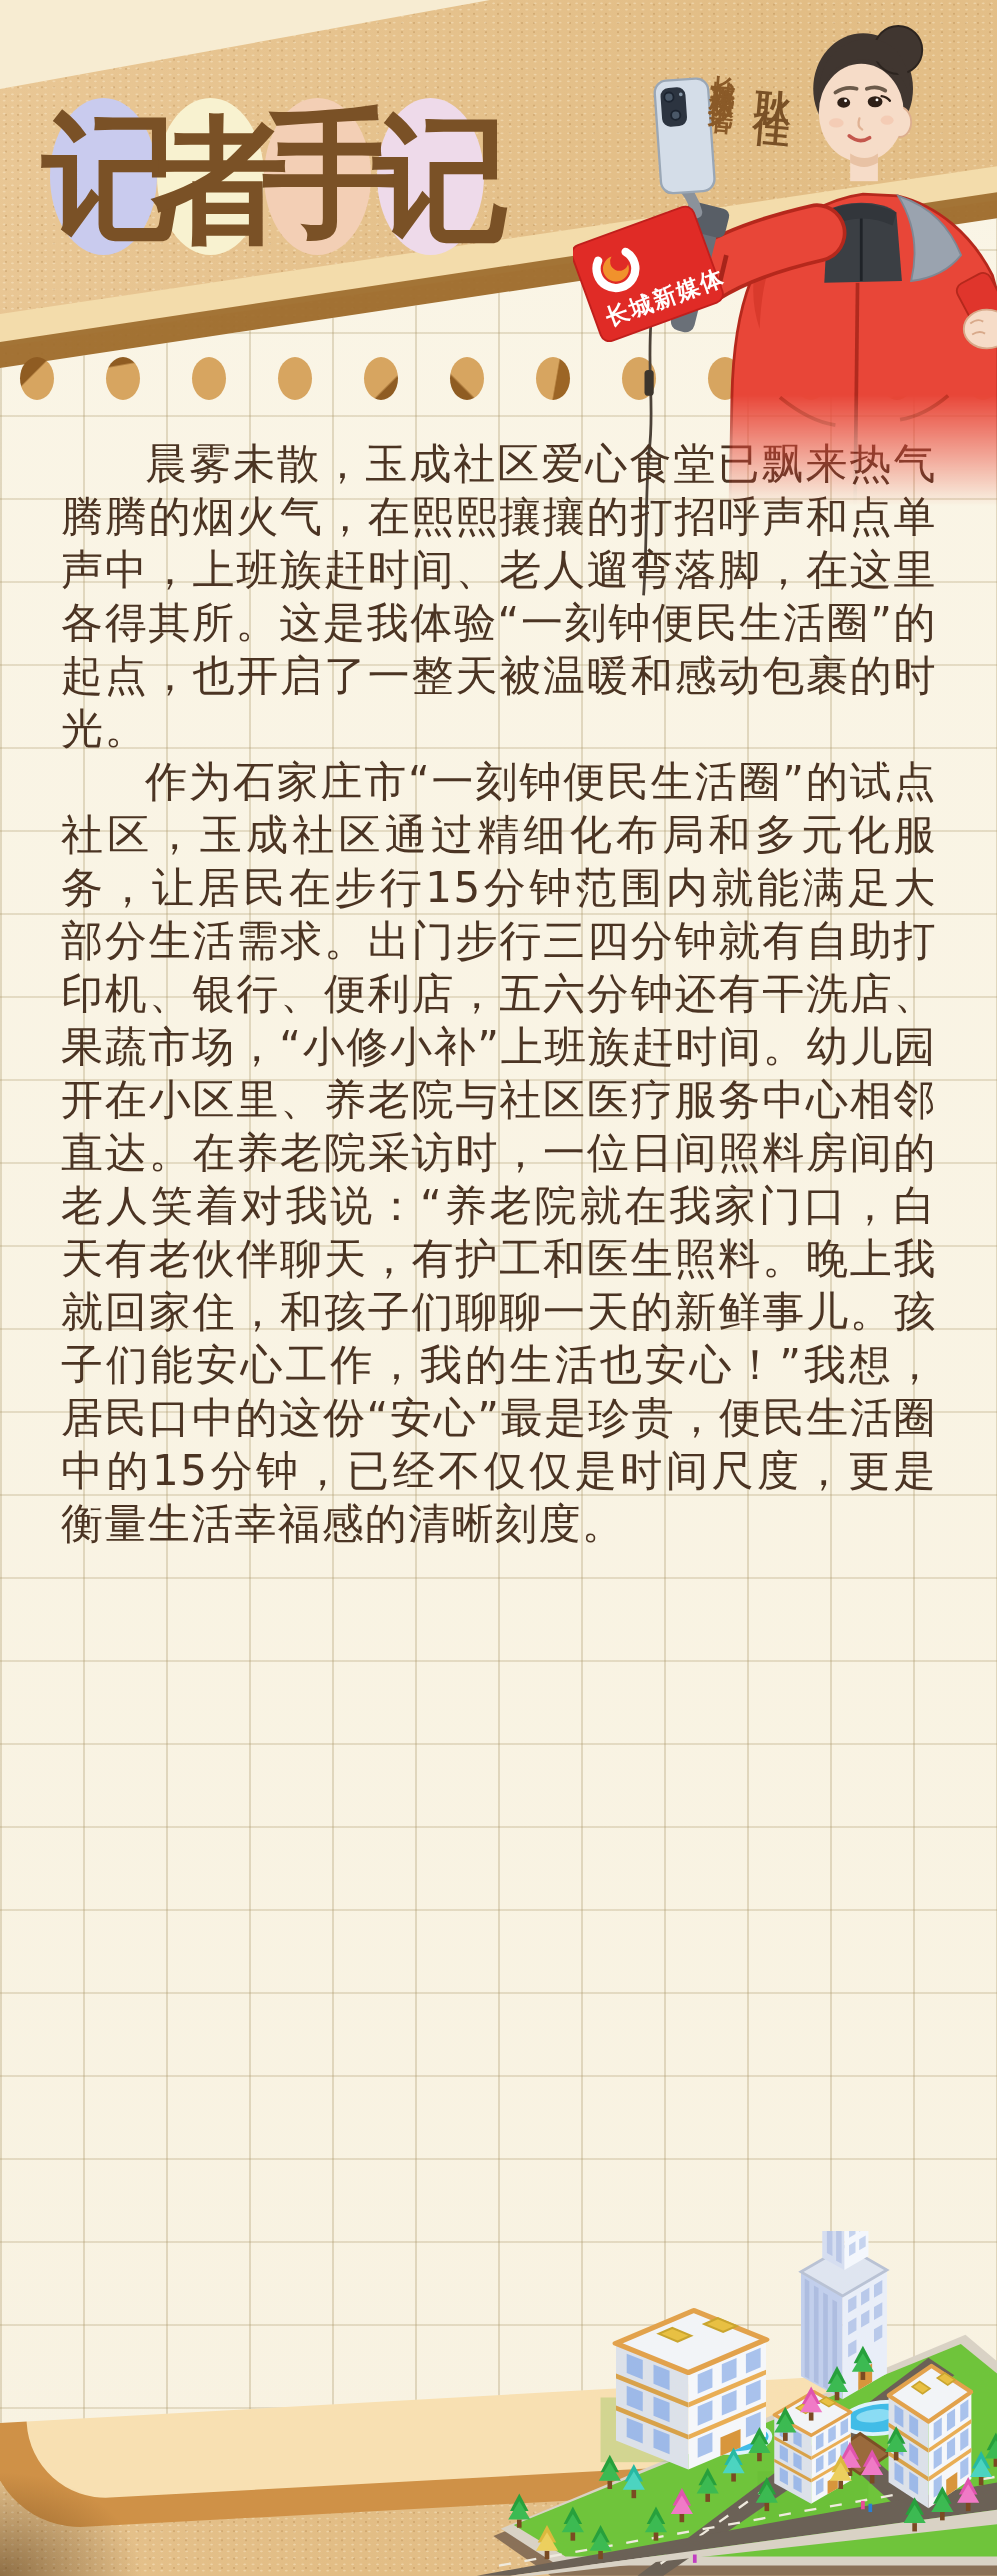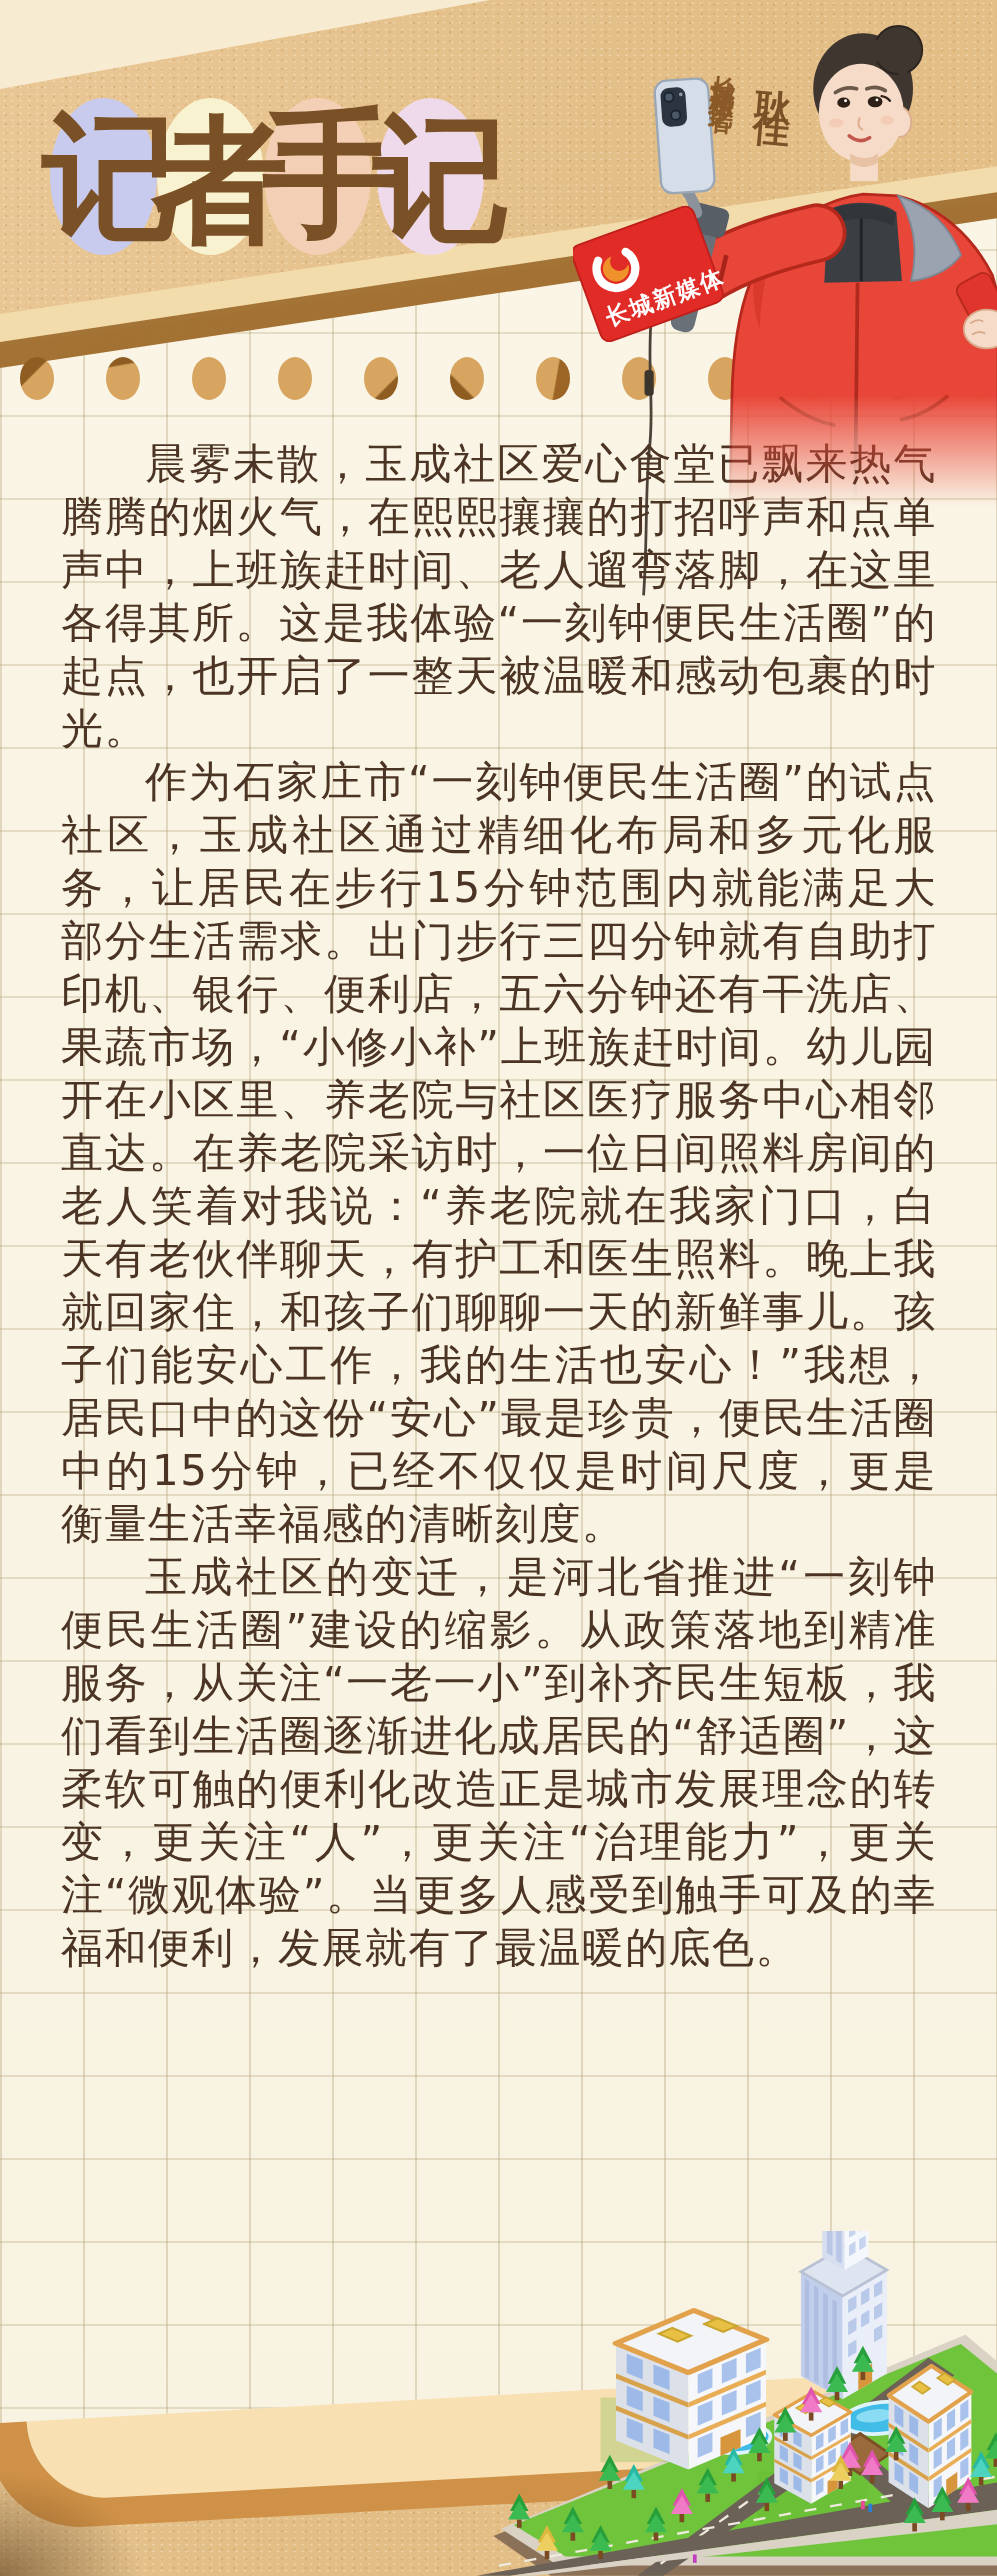--- a/index.html
+++ b/index.html
@@ -190,21 +190,20 @@
     <g transform="rotate(-28 444 328)">
         <rect x="424" y="298" width="40" height="58" rx="9" fill="#e0352c" stroke="#b5281c" stroke-width="2"></rect>
       </g>
     <ellipse cx="448" cy="356" rx="25" ry="21" fill="#f6dcc8" stroke="#d8a98a" stroke-width="2"></ellipse>
     <path d="M430,350 q8,-6 14,-2 M432,362 q8,-5 14,-1" stroke="#d8a98a" stroke-width="2" fill="none"></path>
   </svg>
 
   <div class="article" data-name="article-text">
     <p data-name="paragraph">晨雾未散，玉成社区爱心食堂已飘来热气腾腾的烟火气，在熙熙攘攘的打招呼声和点单声中，上班族赶时间、老人遛弯落脚，在这里各得其所。这是我体验“一刻钟便民生活圈”的起点，也开启了一整天被温暖和感动包裹的时光。</p>
     <p data-name="paragraph">作为石家庄市“一刻钟便民生活圈”的试点社区，玉成社区通过精细化布局和多元化服务，让居民在步行15分钟范围内就能满足大部分生活需求。出门步行三四分钟就有自助打印机、银行、便利店，五六分钟还有干洗店、果蔬市场，“小修小补”上班族赶时间。幼儿园开在小区里、养老院与社区医疗服务中心相邻直达。在养老院采访时，一位日间照料房间的老人笑着对我说：“养老院就在我家门口，白天有老伙伴聊天，有护工和医生照料。晚上我就回家住，和孩子们聊聊一天的新鲜事儿。孩子们能安心工作，我的生活也安心！”我想，居民口中的这份“安心”最是珍贵，便民生活圈中的15分钟，已经不仅仅是时间尺度，更是衡量生活幸福感的清晰刻度。</p>
-    <p data-name="paragraph">玉成社区的变迁，是河北省推进“一刻钟便民生活圈”建设的缩影。从政策落地到精准服务，从关注“一老一小”到补齐民生短板，我们看到生活圈逐渐进化成居民的“舒适圈”，这柔软可触的便利化改造正是城市发展理念的转变，更关注“人”，更关注“治理能力”，更关注“微观体验”。当更多人感受到触手可及的幸福和便利，发展就有了最温暖的底色。</p>
   </div>
 
   <svg class="city" data-name="city-illustration" viewBox="0 0 590 373">
     <defs>
       <g id="tG">
           <rect x="-2.5" y="-6" width="5" height="9" fill="#7a4a22"></rect>
         <path d="M0,-34 L10,-15 L-10,-15 Z" fill="#27a03c"></path>
           <path d="M0,-26 L12,-6 L-12,-6 Z" fill="#3cba52"></path>
         </g>
       <g id="tP">

